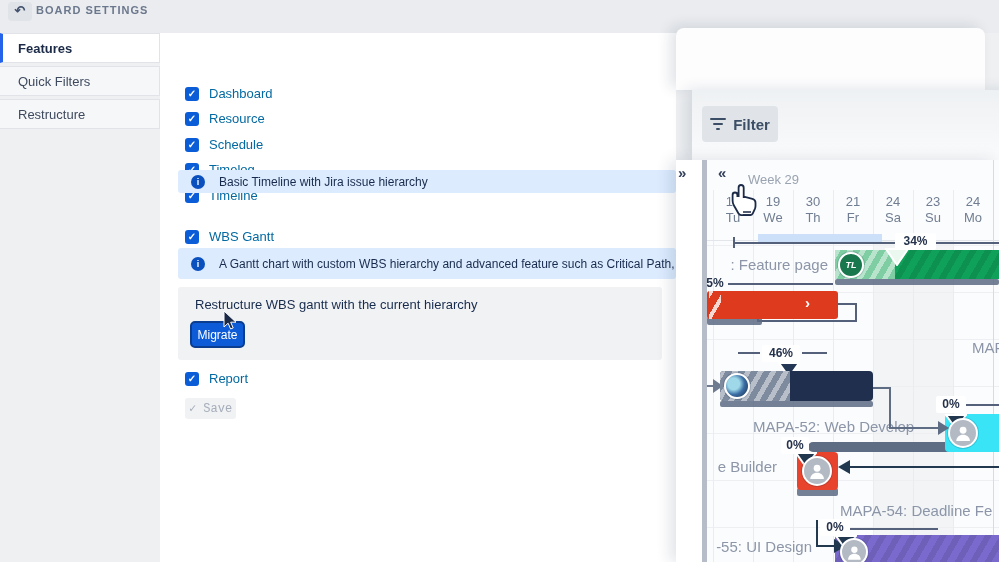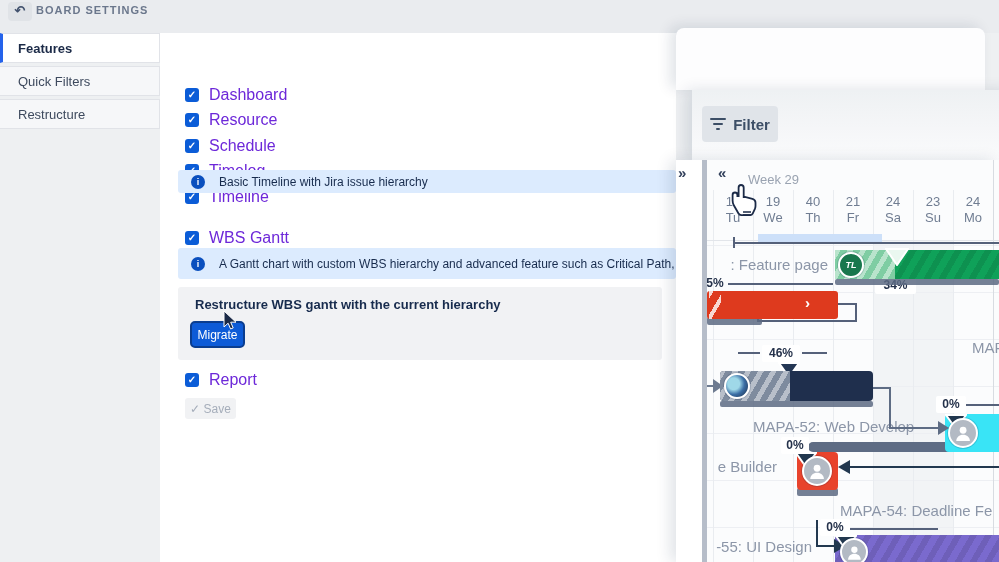--- a/index.html
+++ b/index.html
@@ -14,32 +14,32 @@
 
   .sidebar { position:absolute; left:0; top:33px; width:160px; bottom:0; }
   .side-item { height:30px; margin-bottom:3px; background:#f6f7f9; border:1px solid #e1e3e8; border-left:none;
                display:flex; align-items:center; padding-left:18px; font-size:13px; color:#3e4a5e; }
   .side-item.selected { background:#ffffff; border-left:3px solid #2563eb; padding-left:15px; font-weight:700; color:#1b2a47; }
 
   .content { position:absolute; left:160px; top:33px; width:516px; bottom:0; background:#ffffff; }
   .cb-row { position:absolute; left:25px; display:flex; align-items:center; gap:10px; }
   .cb { width:14px; height:14px; background:#0b5cd7; border-radius:3px; color:#fff; font-size:10px; line-height:14px;
         text-align:center; font-weight:bold; flex:0 0 14px; }
-  .cb-label { font-size:16px; color:#6d28d9; white-space:nowrap; }
+  .cb-label { font-size:13px; color:#0369a1; white-space:nowrap; }
   .banner { position:absolute; left:18px; width:498px; background:#dcebfe; border-radius:3px; display:flex;
             align-items:center; overflow:hidden; }
   .info-i { width:14px; height:14px; border-radius:50%; background:#0a4fbe; color:#fff; font-size:9px; font-weight:bold;
             line-height:14px; text-align:center; margin:0 14px 0 13px; flex:0 0 14px; font-style:normal; }
   .banner-text { font-size:12px; color:#172b4d; white-space:nowrap; }
   .grey-panel { position:absolute; left:18px; top:254px; width:484px; height:73px; background:#f1f2f4; border-radius:3px; }
-  .panel-text { position:absolute; left:17px; top:10px; font-size:13px; color:#172b4d;font-weight:bold; }
+  .panel-text { position:absolute; left:17px; top:10px; font-size:13px; color:#172b4d; }
   .migrate-btn { position:absolute; left:12px; top:34px; width:55px; height:27px; background:#0d5bd7;
                  border:2px solid #0a3d8f; border-radius:5px; color:#fff; font-size:12px; font-family:inherit; }
   .save-btn { position:absolute; left:25px; top:365px; width:51px; height:21px; background:#f1f2f4; border:none;
-              border-radius:3px; color:#a5adba; font-size:12px; font-family:Liberation Sans, sans-serif; }
+              border-radius:3px; color:#a5adba; font-size:12px; font-family:Liberation Mono, monospace; }
 
   
   .overlay { position:absolute; left:676px; top:28px; width:323px; height:534px; }
   .ov-top { position:absolute; left:0; top:0; width:309px; height:62px; background:#fdfdfe; border-radius:8px 8px 0 0;
             box-shadow:-6px -2px 14px rgba(9,30,66,.12); }
   .ov-toolbar { position:absolute; left:16px; top:62px; width:323px; height:70px;
                 background:linear-gradient(180deg,#eef1f3,#f5f6f8 55%,#fafbfc); box-shadow:-6px 0 14px rgba(9,30,66,.12); }
   .filter-btn { position:absolute; left:10px; top:16px; width:76px; height:36px; background:#e0e4e9; border:none;
                 border-radius:4px; display:flex; align-items:center; justify-content:center; gap:7px;
                 color:#3c4e66; font-size:15px; font-weight:700; font-family:inherit; }
@@ -189,21 +189,21 @@
       <div class="week-lbl">Week 29</div>
       <div class="day-col" style="left:6px">
           <div>18</div>
           <div>Tu</div>
         </div>
       <div class="day-col" style="left:46px">
           <div>19</div>
           <div>We</div>
         </div>
       <div class="day-col" style="left:86px">
-          <div>40</div>
+          <div>30</div>
           <div>Th</div>
         </div>
       <div class="day-col" style="left:126px">
           <div>21</div>
           <div>Fr</div>
         </div>
       <div class="day-col" style="left:166px">
           <div>24</div>
           <div>Sa</div>
         </div>
@@ -212,21 +212,21 @@
           <div>Su</div>
         </div>
       <div class="day-col" style="left:246px">
           <div>24</div>
           <div>Mo</div>
         </div>
 
       <div style="position:absolute; left:51px; top:74px; width:124px; height:8px; background:#cde0f9;"></div>
       <div class="pline" style="left:26px; top:82px; width:266px;"></div>
       <div style="position:absolute; left:26px; top:77px; width:2px; height:11px; background:#55617a;"></div>
-      <div class="pct-box" style="left:168px; top:73px; width:41px;margin-top:44px;"><span>34%</span></div>
+      <div class="pct-box" style="left:188px; top:73px; width:41px;"><span>34%</span></div>
       <div style="position:absolute; left:128px; top:90px; width:164px; height:29px; border-radius:3px 0 0 3px; background:#0fa159;">
         <div class="stripes-w" style="position:absolute; left:0; top:0; width:60px; height:29px; background-color:#7fcda3;"></div>
         <div class="stripes-d" style="position:absolute; left:60px; top:0; width:104px; height:29px;"></div>
       </div>
       <svg class="notch" style="left:178px; top:88px; width:24px; height:18px;" viewBox="0 0 24 18">
           <path d="M1 1h22L12 17Z" fill="#eaf8f0" stroke="#fff" stroke-width="2"></path>
         </svg>
       <div class="avatar" style="left:131px; top:92px; width:26px; height:26px; background:#19774d; color:#fff; font-size:9px; font-weight:bold;font-style:italic;">
           <span>TL</span>
         </div>

